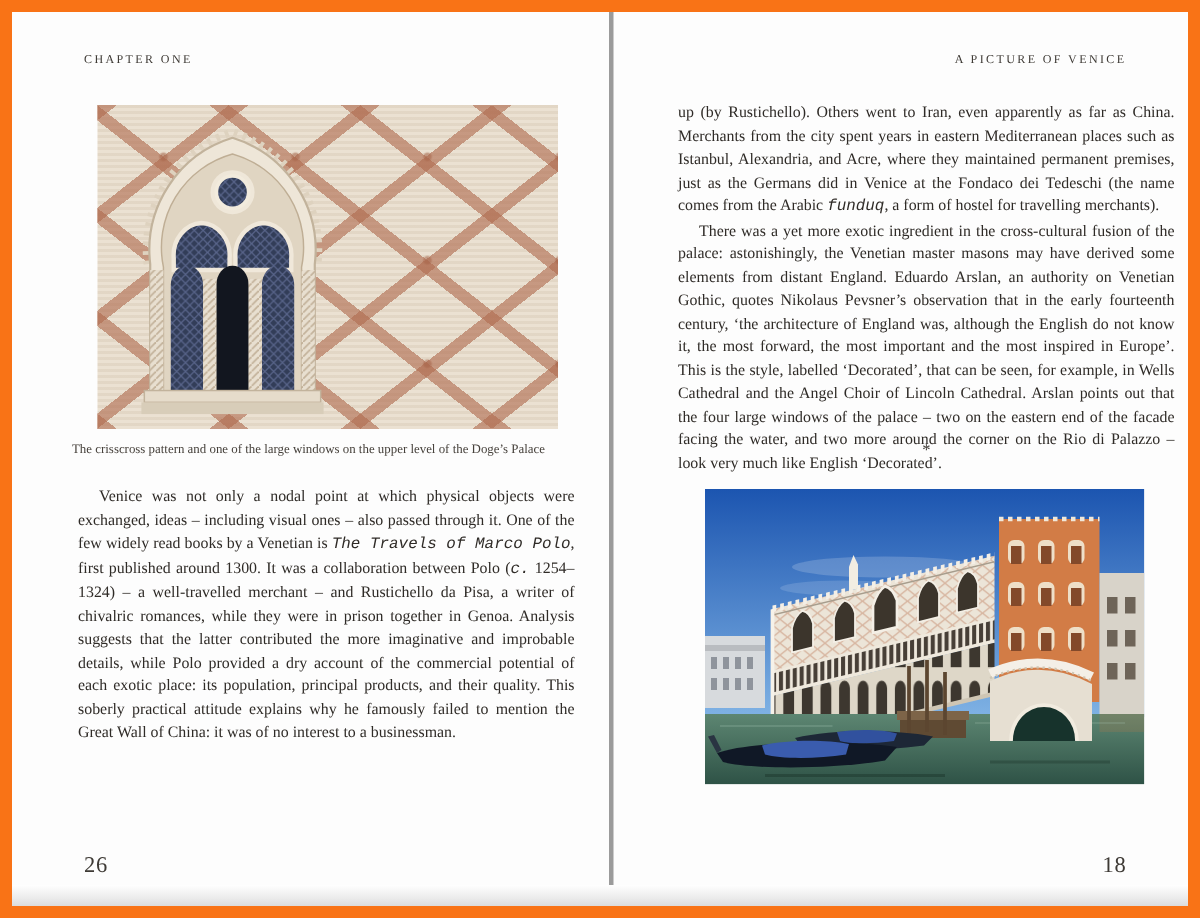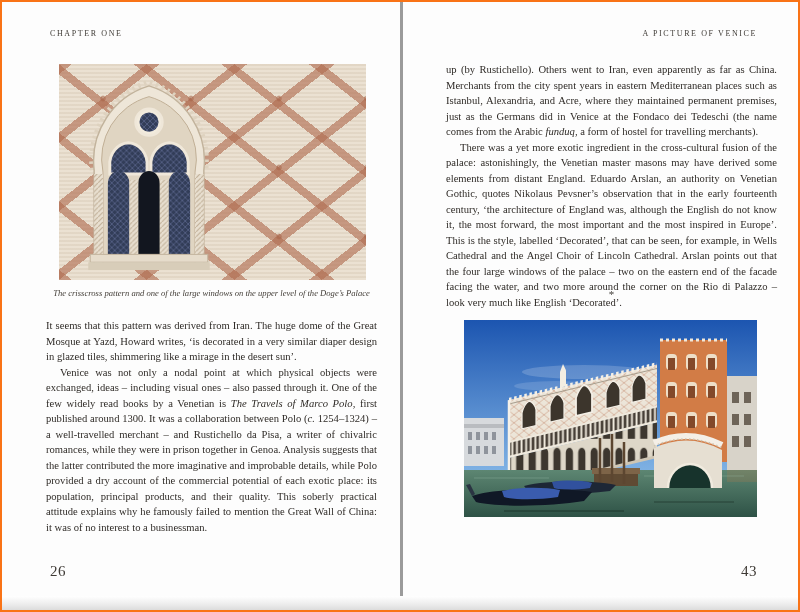--- a/index.html
+++ b/index.html
@@ -1,36 +1,36 @@
 <!DOCTYPE html>
 <html><head>
 <meta charset="utf-8">
 <style>
   html,body{margin:0;padding:0;background:#fff;}
   #spread{
     position:relative;width:800px;height:612px;box-sizing:border-box;
-    background:#fdfdfd;border:2px solid #f97316;overflow:hidden;
+    background:#fdfdfd;border:8px solid #f97316;overflow:hidden;
     font-family:"Liberation Serif", serif;color:#2f2b27;
   }
   .divider{position:absolute;left:398px;top:0;width:3px;height:598px;background:#9b9b9b;}
   .page-edge{position:absolute;left:0;right:0;bottom:0;height:14px;
     background:linear-gradient(to bottom,#ffffff 0%,#ececec 60%,#dcdcdc 100%);}
   .running-head{position:absolute;top:27px;font-size:8px;letter-spacing:1.6px;color:#3e3a35;white-space:nowrap;}
   #head-left{left:48px;}
   #head-right{right:41px;text-align:right;margin-left:20px;}
   .pagenum{position:absolute;top:561px;font-size:15px;letter-spacing:.5px;color:#3e3a35;}
   #num-left{left:48px;}
   #num-right{right:41px;}
   .body-text{position:absolute;width:331px;font-size:10.6px;line-height:15.5px;text-align:justify;}
   #text-left{left:44px;top:316px;}
   #text-right{left:444px;top:60px;}
   .body-text p{margin:0;padding:0;}
   .body-text p.indent{text-indent:14px;}
-  .it{font-style:italic;}
-  .caption{position:absolute;font-size:8.6px;font-style:italic;text-align:center;color:#46413b;}
+  .it{font-style:italic;font-family:Liberation Mono, monospace;}
+  .caption{position:absolute;font-size:8.6px;color:#46413b;}
   #cap-left{left:40px;top:286px;width:339px;}
   #cap-right{left:436px;top:529px;width:341px;}
   .asterisk{position:absolute;left:444px;top:286px;width:331px;text-align:center;font-size:11px;color:#3e3a35;}
   .fig{position:absolute;overflow:hidden;}
   #fig-left{
     left:57px;top:62px;width:307px;height:216px;
     background-color:#e9decd;
     background-image:
       radial-gradient(circle, rgba(166,99,72,.55) 2.2px, rgba(166,99,72,0) 3.4px),
       repeating-linear-gradient(38deg,  rgba(176,108,80,.62) 0 8px, rgba(0,0,0,0) 8px 54px),
@@ -76,21 +76,20 @@
       <rect x="6" y="96" width="9" height="82" fill="url(#twist)"></rect>
       <rect x="109" y="96" width="9" height="82" fill="url(#twist)"></rect>
       <rect x="2" y="178" width="120" height="8" fill="#e6dccb" stroke="#c2b39c" stroke-width="1"></rect>
       <rect x="0" y="186" width="124" height="8" fill="#d8cdb9"></rect>
     </svg>
   </div>
 
   <div class="caption" id="cap-left">The crisscross pattern and one of the large windows on the upper level of the Doge’s Palace</div>
 
   <div class="body-text" id="text-left">
-    <p><span>It seems that this pattern was derived from Iran. The huge dome of the Great Mosque at Yazd, Howard writes, ‘is decorated in a very similar diaper design in glazed tiles, shimmering like a mirage in the desert sun’.</span></p>
     <p class="indent"><span>Venice was not only a nodal point at which physical objects were exchanged, ideas – including visual ones – also passed through it. One of the few widely read books by a Venetian is </span><span class="it">The Travels of Marco Polo</span><span>, first published around 1300. It was a collaboration between Polo (</span><span class="it">c.</span><span> 1254–1324) – a well-travelled merchant – and Rustichello da Pisa, a writer of chivalric romances, while they were in prison together in Genoa. Analysis suggests that the latter contributed the more imaginative and improbable details, while Polo provided a dry account of the commercial potential of each exotic place: its population, principal products, and their quality. This soberly practical attitude explains why he famously failed to mention the Great Wall of China: it was of no interest to a businessman.</span></p>
   </div>
 
   <div class="pagenum" id="num-left">26</div>
 
   <div class="divider"></div>
 
   <div class="running-head" id="head-right">A PICTURE OF VENICE</div>
 
   <div class="body-text" id="text-right">
@@ -216,17 +215,17 @@
         <path d="M60 166 C85 160 125 160 152 165 L146 171 C115 175 80 175 64 171 Z" fill="#1d2736"></path>
         <path d="M88 162 C100 160 118 160 128 163 L126 168 C112 170 96 170 90 168 Z" fill="#31519e"></path>
         <path d="M8 176 C30 168 95 167 128 172 L120 181 C85 187 30 187 12 182 Z" fill="#101826"></path>
         <path d="M38 171 C55 167 80 167 96 170 L94 177 C75 180 50 180 40 177 Z" fill="#3a5cae"></path>
         <path d="M8 176 L2 165 L6 164 L11 174 Z" fill="#2a3442"></path>
       </g>
     </svg>
   </div>
 
 
-  <div class="pagenum" id="num-right">43</div>
+  <div class="pagenum" id="num-right">18</div>
 
   <div class="page-edge"></div>
 
 </div>
 
 </body></html>

